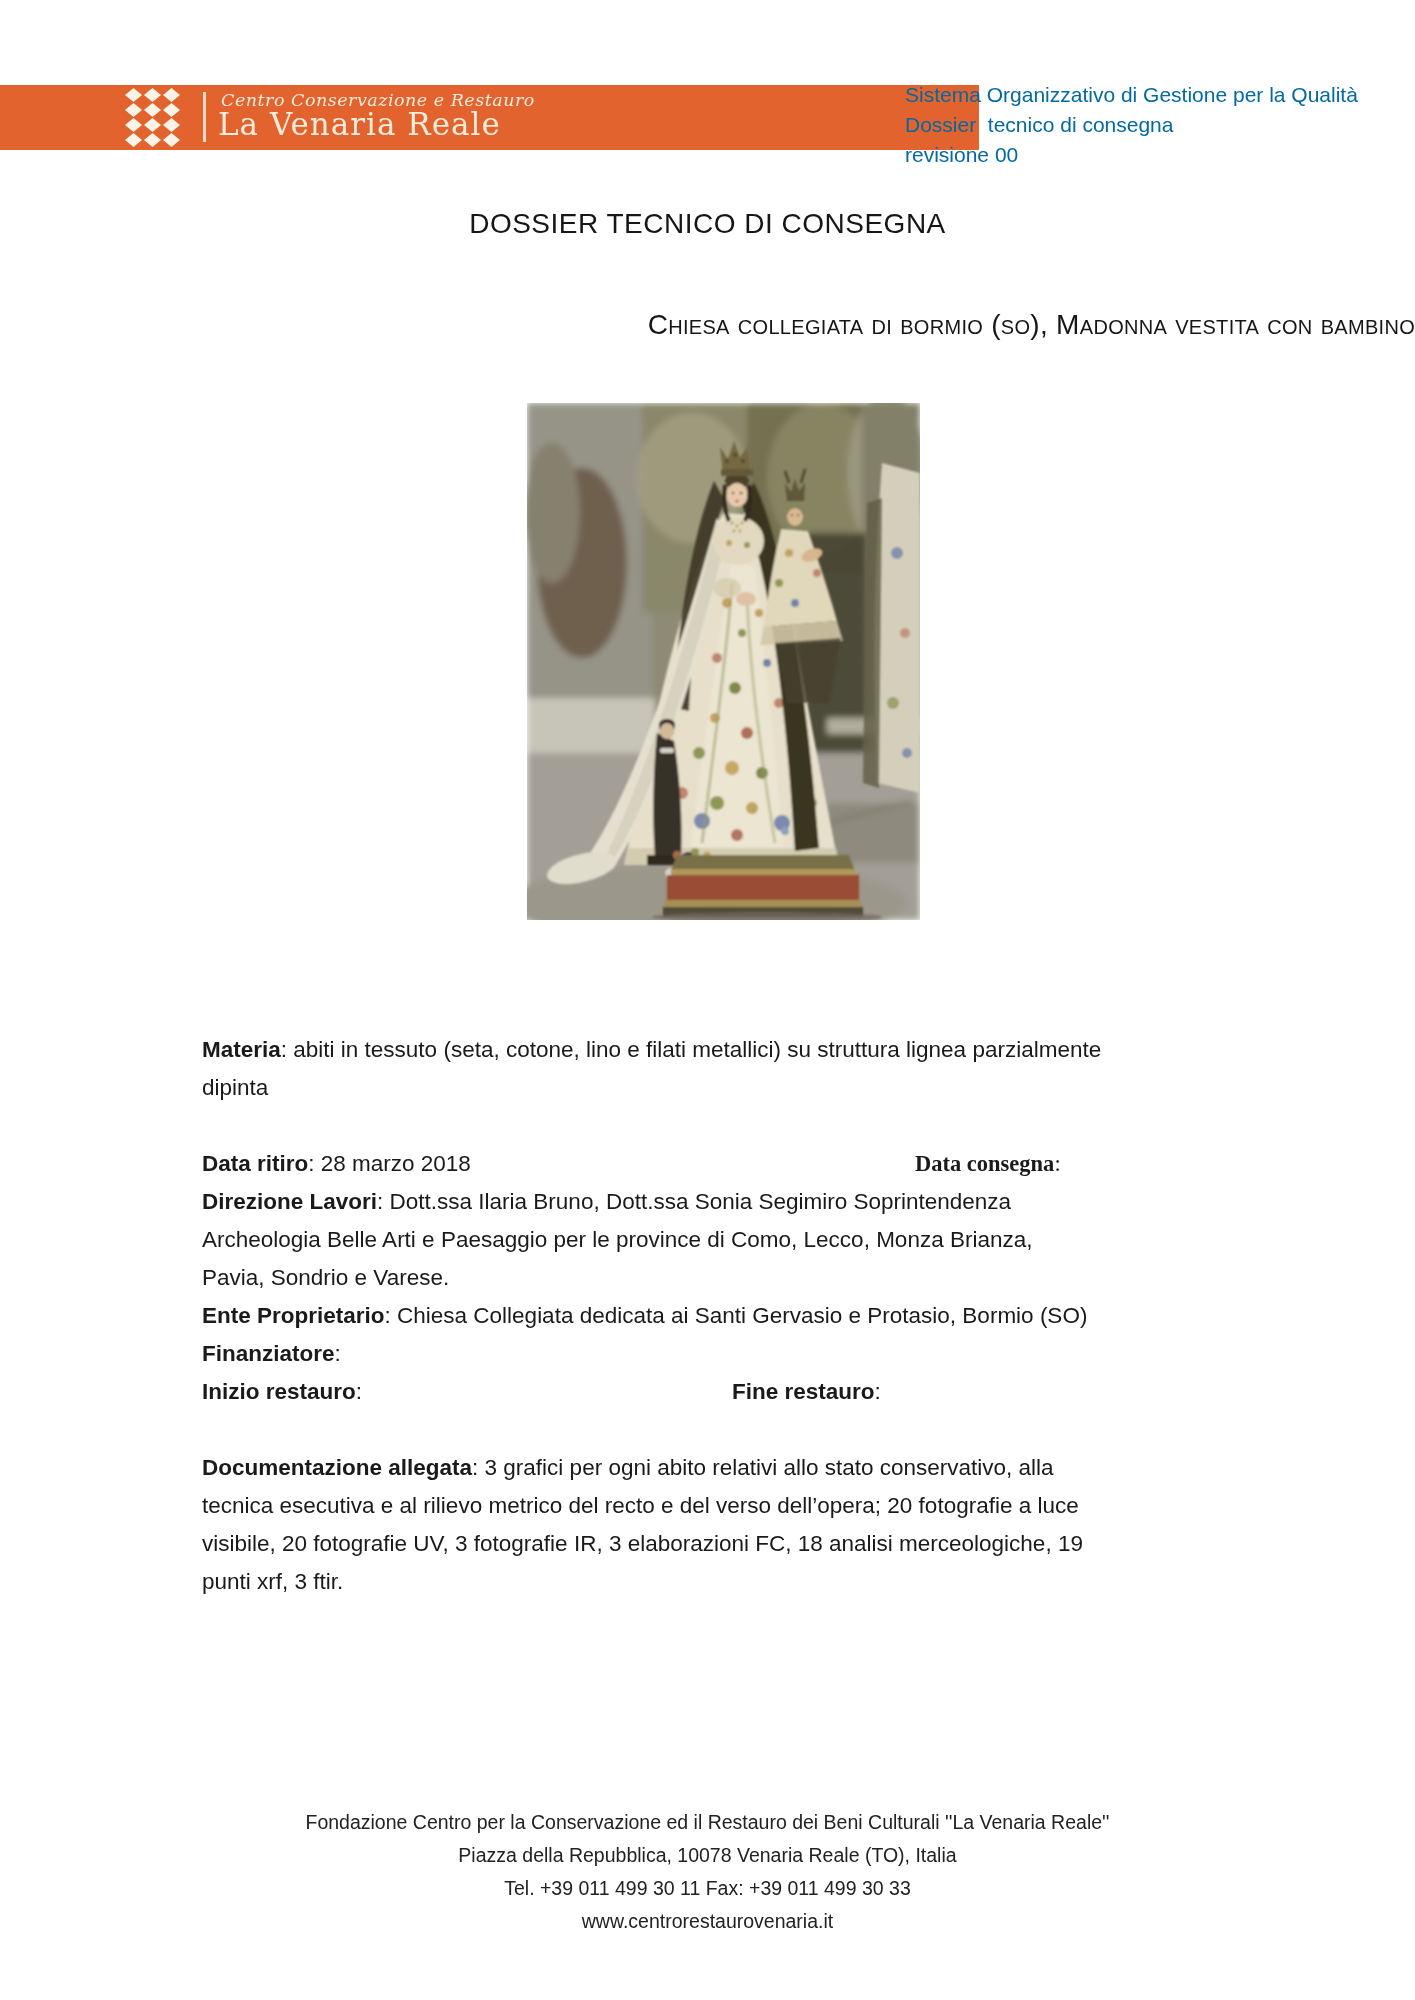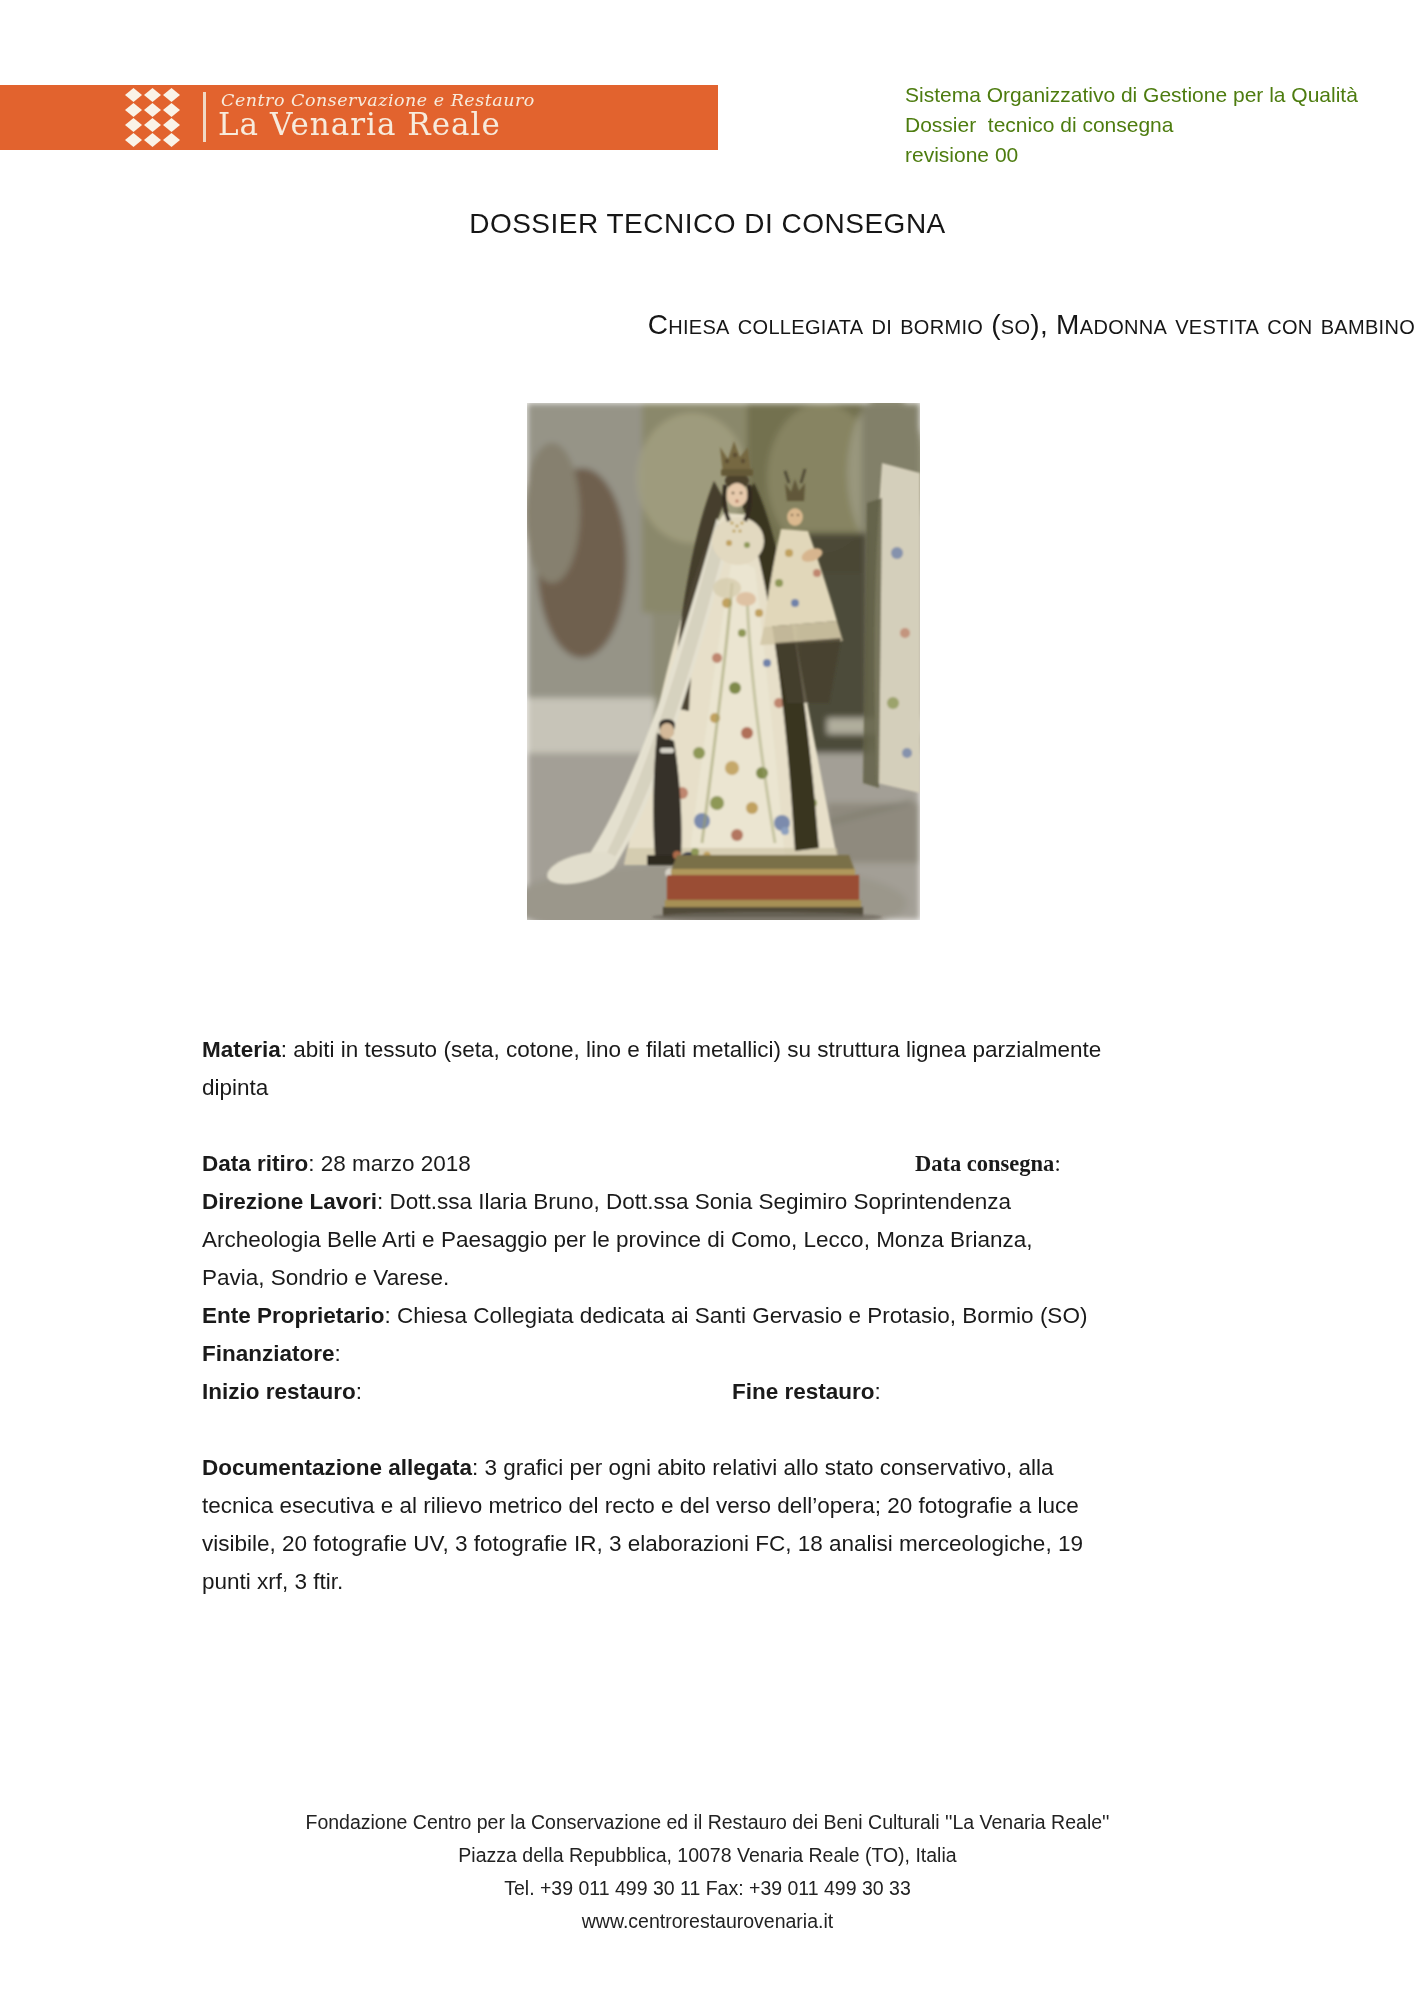--- a/index.html
+++ b/index.html
@@ -1,31 +1,31 @@
 <!DOCTYPE html>
 <html><head>
 <meta charset="utf-8">
 <style>
   html,body{margin:0;padding:0;background:#ffffff;}
   .page{position:relative;width:1415px;height:2000px;background:#ffffff;overflow:hidden;
         font-family:"Liberation Sans",sans-serif;color:#1a1a1a;}
 
   
-  .banner{position:absolute;left:0;top:85px;width:718px;height:65px;background:#E2632E;}
+  .banner{position:absolute;left:0;top:85px;width:979px;height:65px;background:#E2632E;}
   .diamond-grid{position:absolute;left:125px;top:3px;display:grid;
                 grid-template-columns:repeat(3,17px);grid-auto-rows:14px;gap:1px 2px;}
   .diamond{width:17px;height:14px;background:#FAF3E8;
            clip-path:polygon(50% 0,100% 50%,50% 100%,0 50%);}
   .logo-divider{position:absolute;left:203px;top:7px;width:3px;height:50px;background:#F3E6D5;opacity:.9;}
   .logo-script{position:absolute;left:221px;top:5px;font-family:"DejaVu Serif",serif;
                font-style:italic;font-size:17.5px;color:#F7EBDC;letter-spacing:.5px;}
   .logo-name{position:absolute;left:218px;top:21px;font-family:"DejaVu Serif",serif;
              font-size:31px;color:#F7EBDC;letter-spacing:1px;}
 
-  .meta{position:absolute;left:905px;top:80px;font-size:21px;line-height:30px;color:#4d7c0f;}
+  .meta{position:absolute;left:905px;top:80px;font-size:21px;line-height:30px;color:#0369a1;}
   .meta div{white-space:pre;}
 
   
   .title{position:absolute;left:0;top:206px;width:1415px;text-align:center;
          font-size:28px;line-height:36px;letter-spacing:.5px;color:#161616;}
   .subtitle{position:absolute;left:0;top:306px;width:1415px;text-align:right;
             font-variant:small-caps;font-size:28px;line-height:38px;letter-spacing:.3px;color:#161616;}
 
   
   .photo{position:absolute;left:527px;top:403px;width:393px;height:517px;overflow:hidden;}

